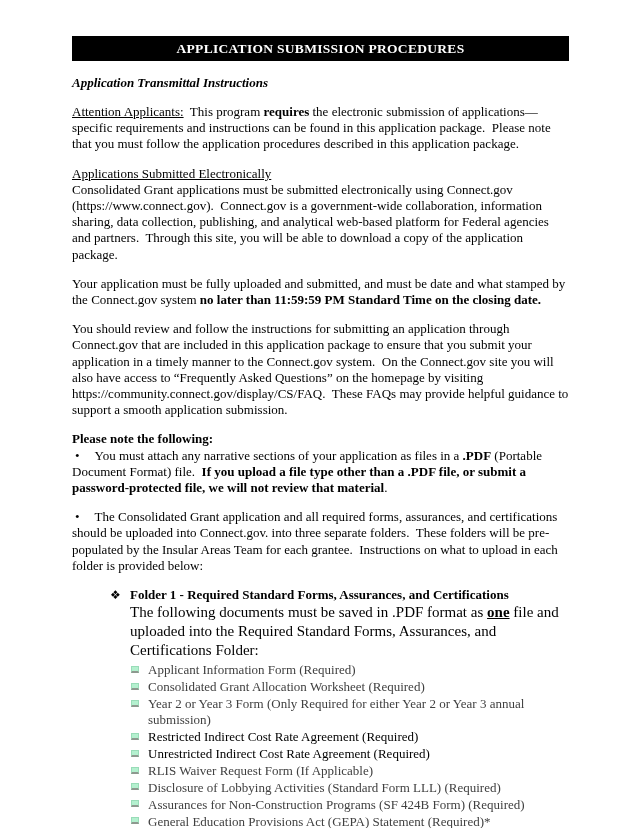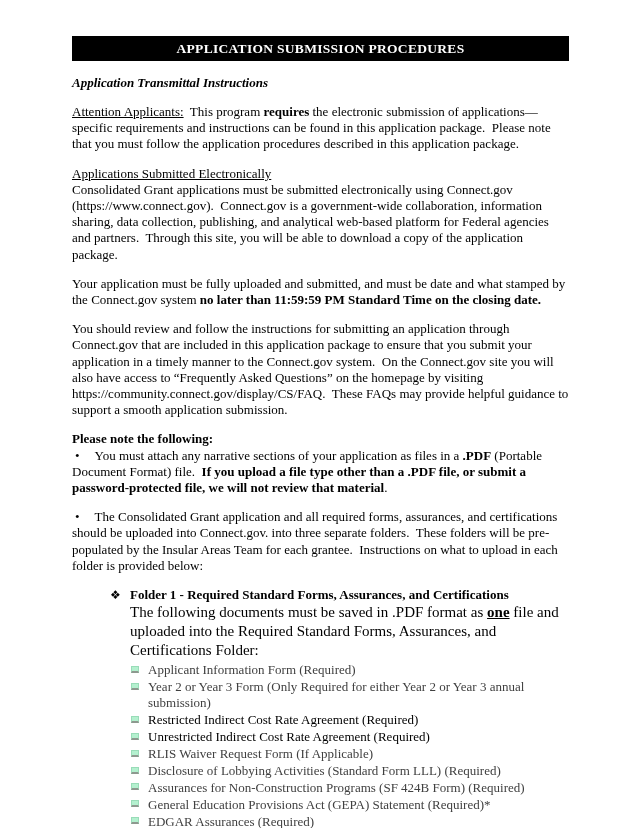--- a/index.html
+++ b/index.html
@@ -135,21 +135,21 @@
 
   <div class="folder-block">
     <div class="folder-heading">
       <span class="diamond-marker">❖</span>
       <span class="folder-heading-text">Folder 1 - Required Standard Forms, Assurances, and Certifications</span>
     </div>
     <div class="folder-intro"><span>The following documents must be saved in .PDF format as </span><span class="bu">one</span><span> file and uploaded into the Required Standard Forms, Assurances, and Certifications Folder:</span></div>
 
     <ul class="doc-list">
       <li><span class="sq"></span><a>Applicant Information Form (Required)</a></li>
-      <li><span class="sq"></span></li>
+      <li><span class="sq"></span><a>Consolidated Grant Allocation Worksheet (Required)</a></li>
       <li><span class="sq"></span><a>Year 2 or Year 3 Form (Only Required for either Year 2 or Year 3 annual submission)</a></li>
       <li><span class="sq"></span><span>Restricted Indirect Cost Rate Agreement (Required)</span></li>
       <li><span class="sq"></span><span>Unrestricted Indirect Cost Rate Agreement (Required)</span></li>
       <li><span class="sq"></span><a>RLIS Waiver Request Form (If Applicable)</a></li>
       <li><span class="sq"></span><a>Disclosure of Lobbying Activities (Standard Form LLL) (Required)</a></li>
       <li><span class="sq"></span><a>Assurances for Non-Construction Programs (SF 424B Form) (Required)</a></li>
       <li><span class="sq"></span><a>General Education Provisions Act (GEPA) Statement (Required)*</a></li>
       <li><span class="sq"></span><a>EDGAR Assurances (Required)</a></li>
     </ul>
   </div>

